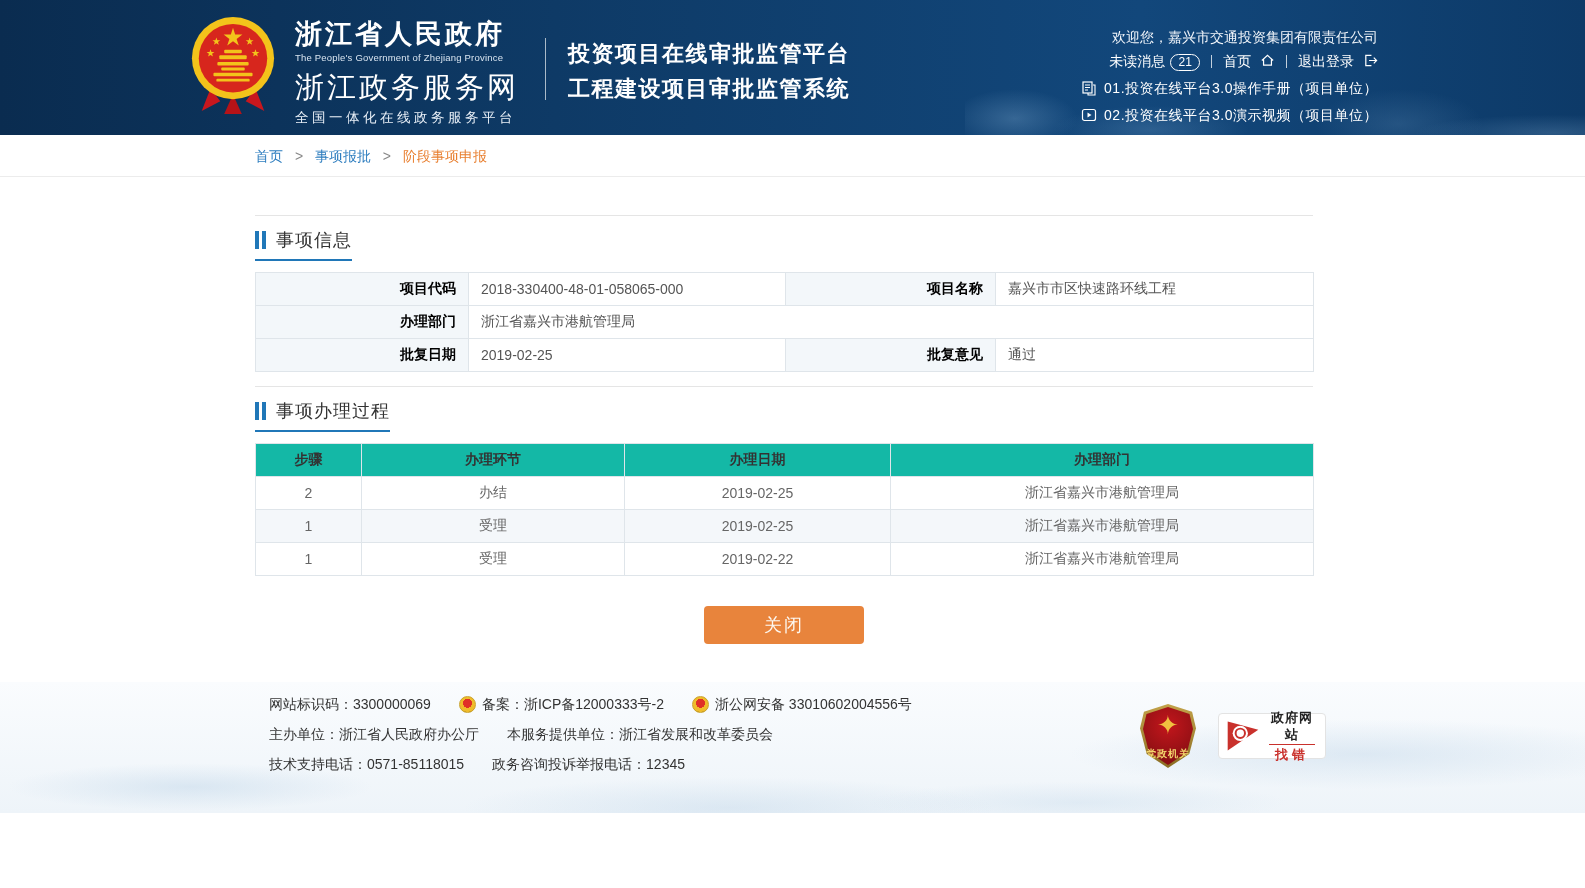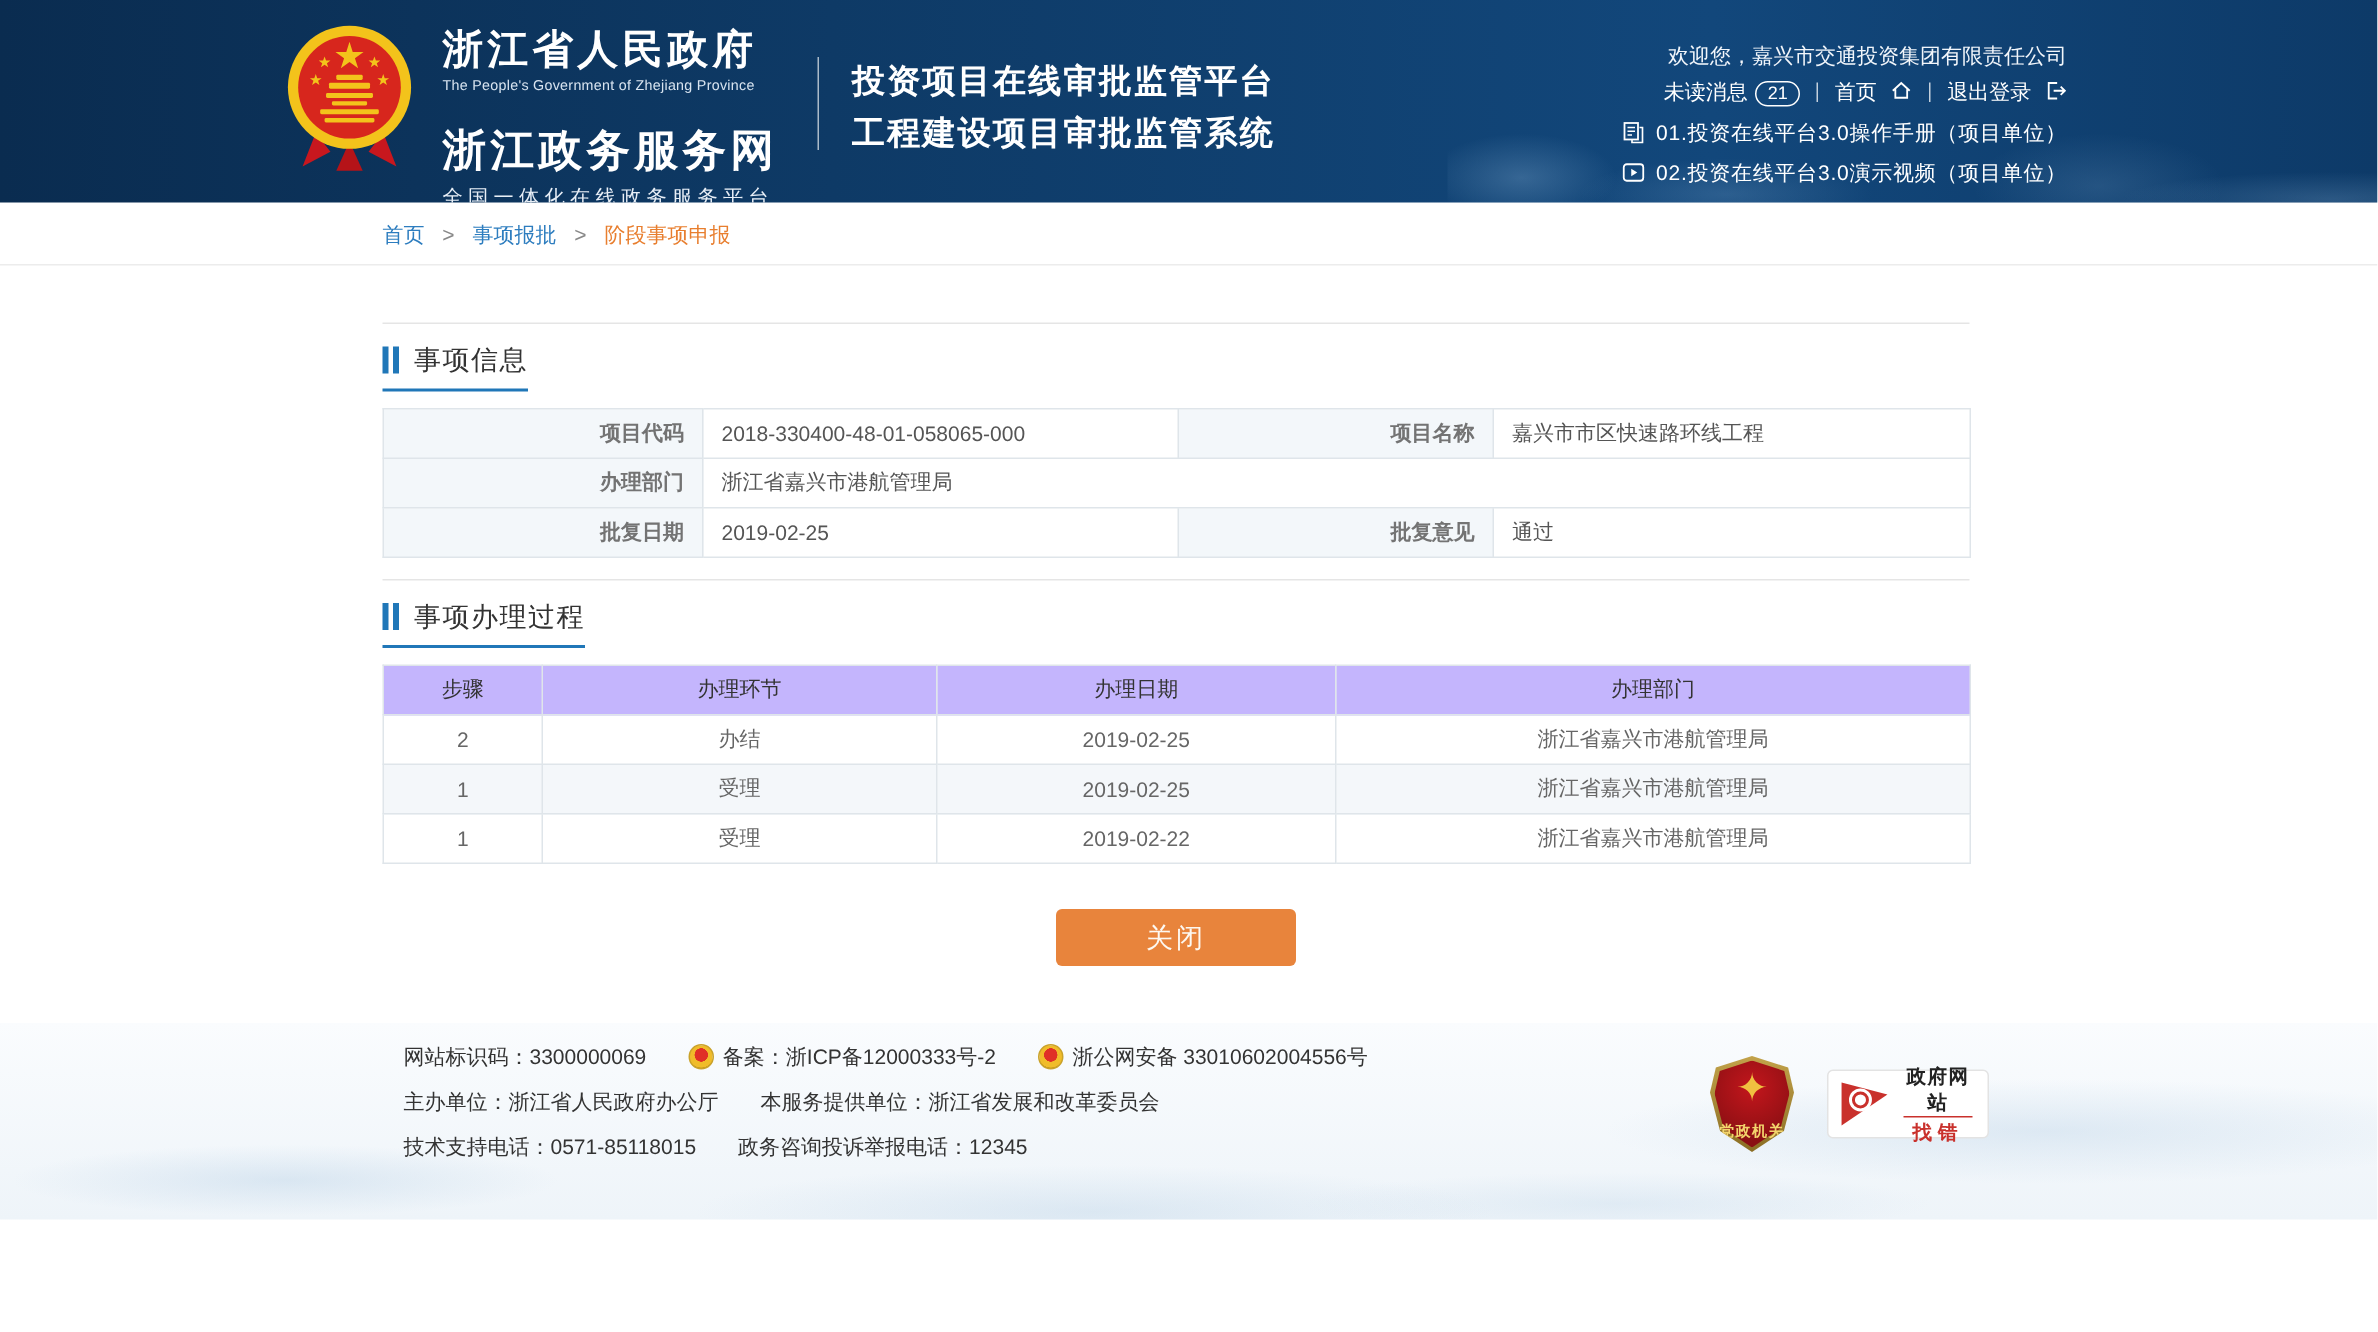--- a/index.html
+++ b/index.html
@@ -27,21 +27,21 @@
       radial-gradient(ellipse 200px 26px at 95% 98%, rgba(150,190,225,.22), transparent 70%);
   }
   .brand { position: absolute; left: 189px; top: 14px; display: flex; align-items: flex-start; }
   .emblem { width: 88px; height: 102px; flex: 0 0 auto; }
   .brand-text { margin-left: 18px; }
   .gov-name {
     font-family: "DejaVu Serif", "Liberation Serif", serif;
     font-size: 27px; font-weight: bold; letter-spacing: 3px; line-height: 32px; margin-top: 4px;
   }
   .gov-name-en { font-size: 9.5px; color: #d8e4f0; letter-spacing: 0.2px; margin-top: 2px; }
-  .portal-name { font-size: 29px; font-weight: bold; letter-spacing: 3px; line-height: 34px; margin-top: 21px; }
+  .portal-name { font-size: 29px; font-weight: normal; letter-spacing: 3px; line-height: 34px; margin-top: 7px; }
   .portal-sub { font-size: 13.5px; letter-spacing: 3.5px; color: #e8eff7; margin-top: 5px; }
   .brand-divider { width: 1px; height: 62px; background: rgba(255,255,255,.65); margin: 24px 0 0 26px; }
   .platform-titles { margin: 22px 0 0 22px; }
   .platform-titles div { font-size: 22px; font-weight: bold; letter-spacing: 1.5px; line-height: 35px; }
 
   .user-area { position: absolute; right: 207px; top: 26px; text-align: right; font-size: 14px; }
   .user-area a { color: #fff; text-decoration: none; cursor: pointer; }
   .welcome { line-height: 22px; color: #f2f6fb; }
   .user-links { line-height: 26px; display: flex; justify-content: flex-end; align-items: center; }
   .pill {
@@ -71,25 +71,25 @@
     display: inline-flex; align-items: center; margin-top: 12px; padding-bottom: 7px;
     border-bottom: 2px solid #2077b8;
   }
   .bars { display: inline-flex; margin-right: 10px; }
   .bars i { width: 4px; height: 18px; background: #2077b8; display: inline-block; }
   .bars i + i { margin-left: 3px; }
   .section-title { font-size: 18px; color: #333; letter-spacing: 1px; }
 
   table.grid { width: 100%; border-collapse: collapse; margin-top: 11px; table-layout: fixed; }
   table.grid td, table.grid th { border: 1px solid #dfe5ea; height: 33px; font-size: 14px; padding: 0 12px; }
-  table.info td.lbl { background: #f3f7fa; text-align: right; font-weight: bold; color: #737373; }
+  table.info td.lbl { background: #f3f7fa; text-align: right; font-weight: bold; color: #000000; }
   table.info td.val { color: #555; text-align: left; }
   table.info a.file-link { color: #2b8ad0; text-decoration: none; cursor: pointer; }
 
-  table.proc th { background: #c4b5fd; color: #333; font-weight: normal; text-align: center; }
+  table.proc th { background: #14b8a6; color: #333; font-weight: bold; text-align: center; }
   table.proc td { color: #666; text-align: center; }
   table.proc tbody tr:nth-child(even) td { background: #f4f7fa; }
 
   .btn-row { text-align: center; margin-top: 30px; padding-bottom: 38px; }
   .close-btn {
     display: inline-block; width: 160px; height: 38px; line-height: 38px;
     background: #e8843c; color: #fdf8f1; font-size: 18px; letter-spacing: 2px;
     border: none; border-radius: 4px; cursor: pointer; text-align: center;
   }
 

